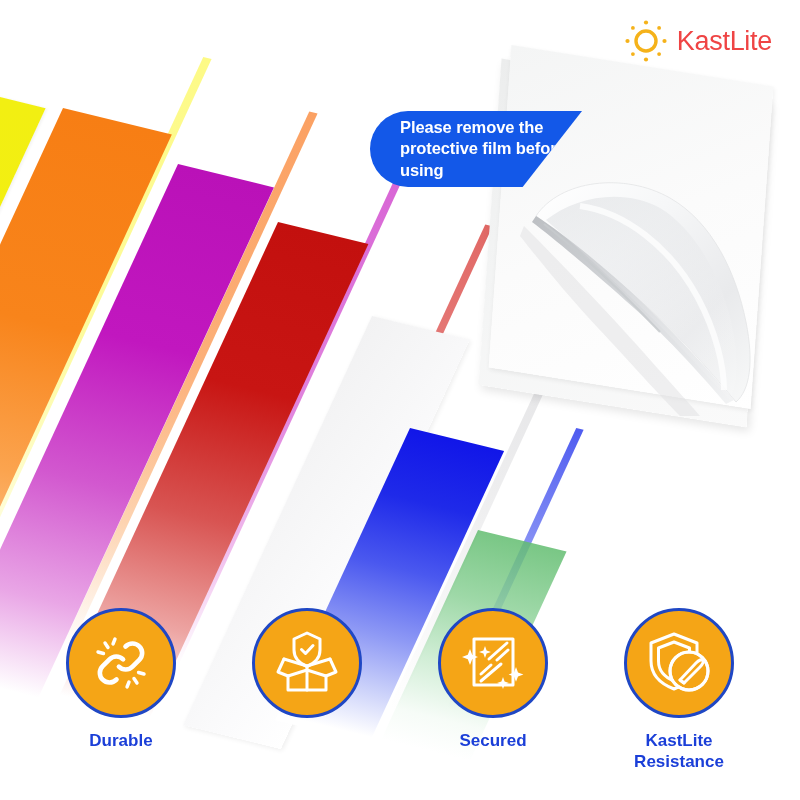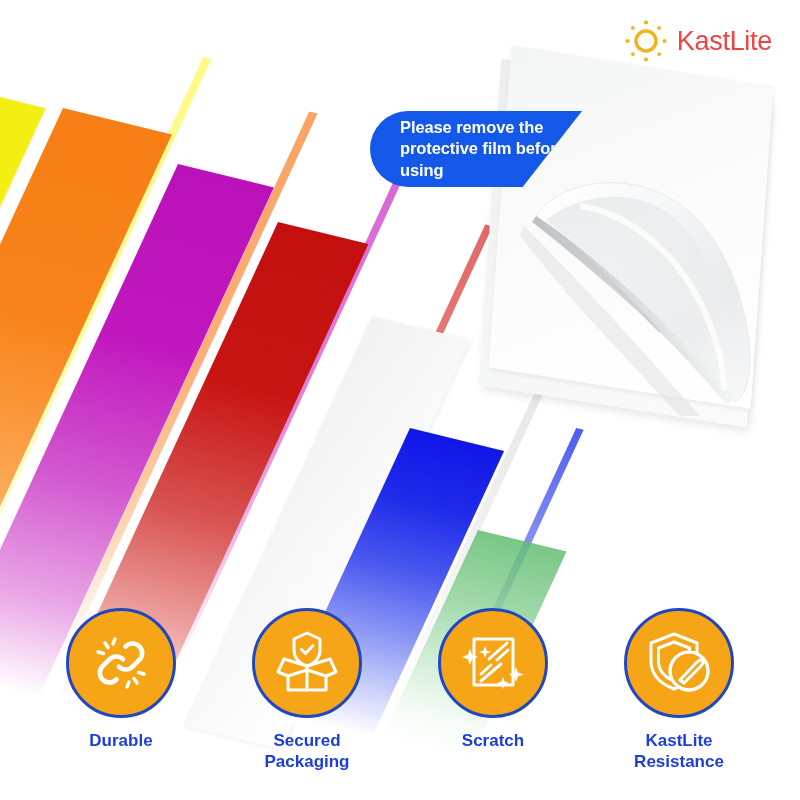--- a/index.html
+++ b/index.html
@@ -405,43 +405,41 @@
             <path d="M12 31 L35 38 L58 31"></path>
             <path d="M12 31 L6 44 L16 48"></path>
             <path d="M58 31 L64 44 L54 48"></path>
             <path d="M16 48 L16 62 H54 V48"></path>
             <path d="M16 48 L35 42 L54 48"></path>
             <path d="M35 38 L35 42"></path>
             <path d="M35 42 L35 62"></path>
           </g>
         </svg>
       </div>
-      <div class="feature-label">Secured
-Packaging</div>
     </div>
 
     <div class="feature">
       <div class="feature-circle">
         <svg width="68" height="68" viewBox="0 0 68 68">
           <g fill="none" stroke="#ffffff" stroke-width="3" stroke-linecap="round" stroke-linejoin="round">
             <rect x="15" y="10" width="39" height="46"></rect>
             <line x1="30" y1="30" x2="48" y2="14"></line>
             <line x1="38" y1="31" x2="49" y2="21"></line>
             <line x1="22" y1="52" x2="42" y2="35"></line>
             <line x1="22" y1="45" x2="32" y2="36"></line>
           </g>
           <g fill="#ffffff">
             <path d="M11 20 L13.2 25.8 L19 28 L13.2 30.2 L11 36 L8.8 30.2 L3 28 L8.8 25.8 Z"></path>
             <path d="M26 17 L27.6 21.4 L32 23 L27.6 24.6 L26 29 L24.4 24.6 L20 23 L24.4 21.4 Z"></path>
             <path d="M57 38 L59 43.4 L64.4 45.4 L59 47.4 L57 52.8 L55 47.4 L49.6 45.4 L55 43.4 Z"></path>
             <path d="M44 48 L45.6 52.4 L50 54 L45.6 55.6 L44 60 L42.4 55.6 L38 54 L42.4 52.4 Z"></path>
           </g>
         </svg>
       </div>
-      <div class="feature-label">Scratch</div>
+      <div class="feature-label">Secured</div>
     </div>
 
     <div class="feature">
       <div class="feature-circle">
         <svg width="70" height="70" viewBox="0 0 70 70">
           <g fill="none" stroke="#ffffff" stroke-width="3" stroke-linecap="round" stroke-linejoin="round">
             <path d="M30 6 L53 15 V33 C53 47 43 56 30 61
                      C17 56 7 47 7 33 V15 Z"></path>
             <path d="M30 14 L45.5 20 V33 C45.5 43 38.5 49.5 30 53
                      C21.5 49.5 14.5 43 14.5 33 V20 Z"></path>

